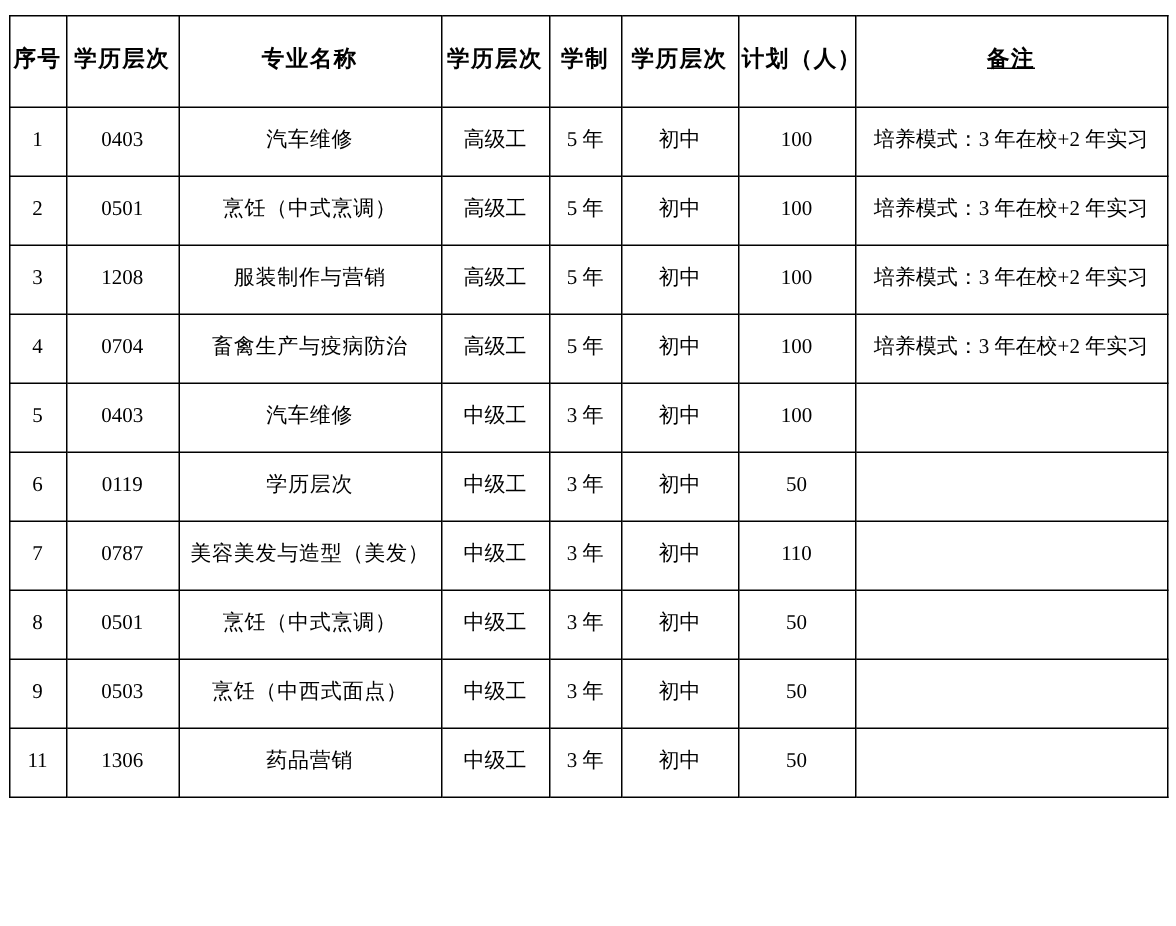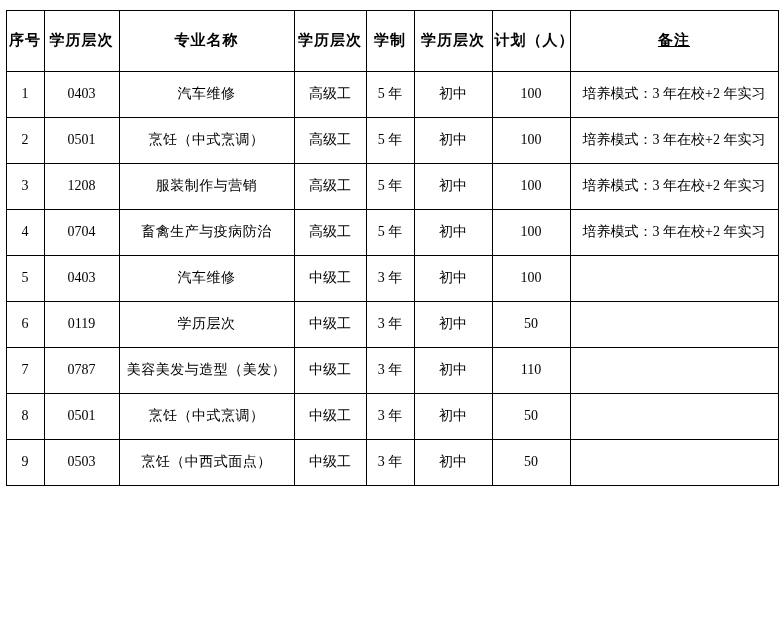--- a/index.html
+++ b/index.html
@@ -182,15 +182,25 @@
       <tr>
         <td>9</td>
         <td>0503</td>
         <td class="name">烹饪（中西式面点）</td>
         <td>中级工</td>
         <td>3 年</td>
         <td>初中</td>
         <td>50</td>
         <td class="remark"></td>
       </tr>
+      <tr>
+        <td>11</td>
+        <td>1306</td>
+        <td class="name">药品营销</td>
+        <td>中级工</td>
+        <td>3 年</td>
+        <td>初中</td>
+        <td>50</td>
+        <td class="remark"></td>
+      </tr>
     </tbody>
   </table>
 </div>
 
 </body></html>

